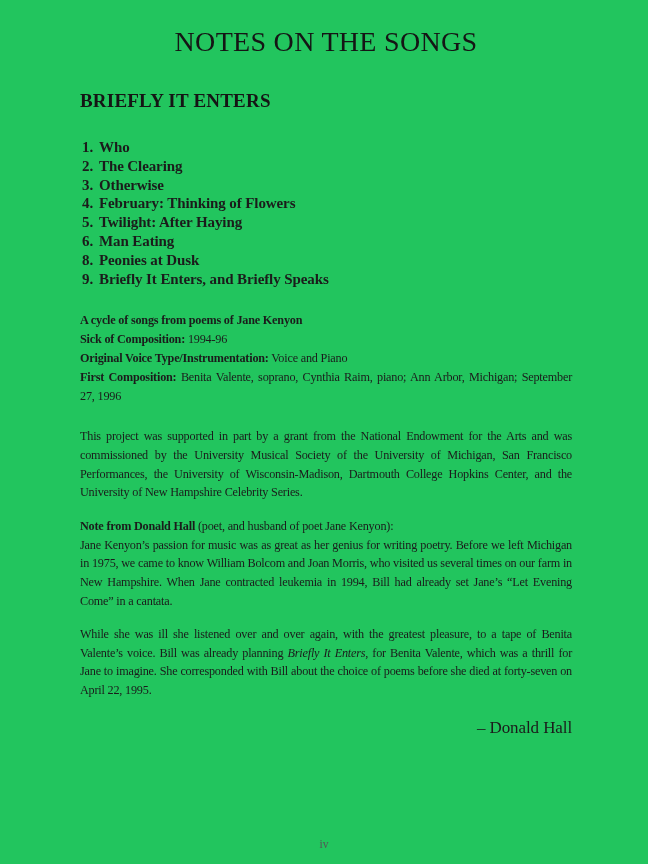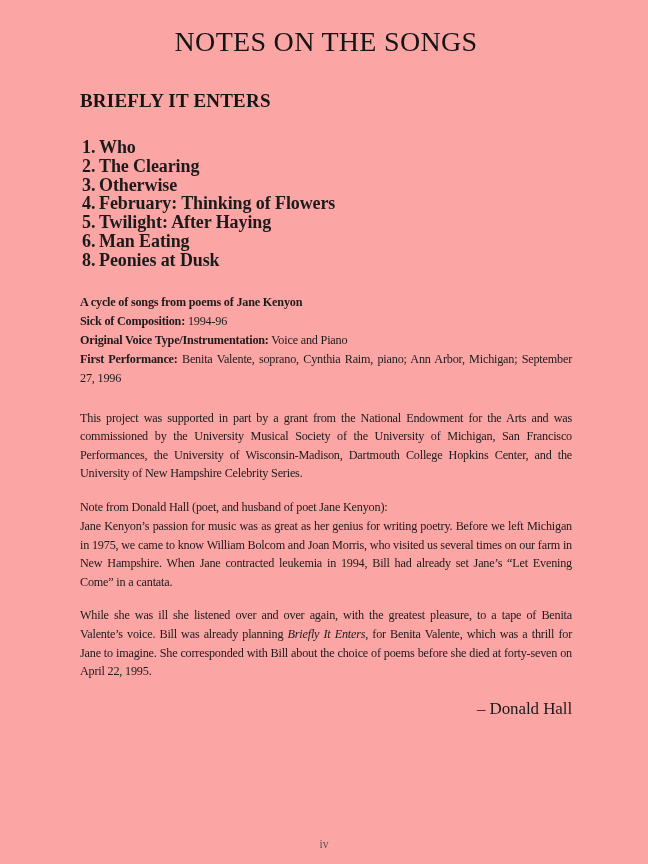--- a/index.html
+++ b/index.html
@@ -5,21 +5,21 @@
   html, body {
     margin: 0;
     padding: 0;
     background: #ffffff;
   }
   .page {
     position: relative;
     width: 648px;
     height: 864px;
     box-sizing: border-box;
-    background: #fca5a5;
+    background: #22c55e;
     color: #1b1b1b;
     font-family: "Liberation Serif", "DejaVu Serif", serif;
     padding: 26px 76px 0 80px;
     overflow: hidden;
   }
   h1.doc-title {
     font-size: 28px;
     font-weight: 400;
     text-align: center;
     margin: 0 0 32px 0;
@@ -31,21 +31,21 @@
     font-weight: 700;
     margin: 0 0 26px 0;
     letter-spacing: 0.2px;
     color: #151515;
   }
   .songs {
     margin: 0 0 23px 2px;
   }
   .song {
     font-weight: 700;
-    font-size: 18px;
+    font-size: 15px;
     line-height: 18.8px;
     letter-spacing: -0.1px;
   }
   .song .num {
     display: inline-block;
     min-width: 17px;
   }
   .meta {
     font-size: 12.2px;
     line-height: 19px;
@@ -66,21 +66,21 @@
     letter-spacing: -0.2px;
     margin: 0 0 15px 0;
   }
   .note-head {
     font-size: 12.2px;
     line-height: 19px;
     letter-spacing: -0.2px;
     margin: 0;
   }
   .note-head .lbl {
-    font-weight: 400;
+    font-weight: 700;
   }
   .signature {
     font-size: 17px;
     text-align: right;
     margin-top: 18px;
     letter-spacing: -0.1px;
   }
   .page-number {
     position: absolute;
     left: 0;
@@ -101,27 +101,28 @@
   <h2 class="section-heading">BRIEFLY IT ENTERS</h2>
 
   <div class="songs">
     <div class="song"><span class="num">1.</span><span>Who</span></div>
     <div class="song"><span class="num">2.</span><span>The Clearing</span></div>
     <div class="song"><span class="num">3.</span><span>Otherwise</span></div>
     <div class="song"><span class="num">4.</span><span>February: Thinking of Flowers</span></div>
     <div class="song"><span class="num">5.</span><span>Twilight: After Haying</span></div>
     <div class="song"><span class="num">6.</span><span>Man Eating</span></div>
     <div class="song"><span class="num">8.</span><span>Peonies at Dusk</span></div>
+    <div class="song"><span class="num">9.</span><span>Briefly It Enters, and Briefly Speaks</span></div>
   </div>
 
   <div class="meta">
     <div class="cycle">A cycle of songs from poems of Jane Kenyon</div>
     <div class="field"><span class="lbl">Sick of Composition:</span><span> 1994-96</span></div>
     <div class="field"><span class="lbl">Original Voice Type/Instrumentation:</span><span> Voice and Piano</span></div>
-    <div class="field"><span class="lbl">First Performance:</span><span> Benita Valente, soprano, Cynthia Raim, piano; Ann Arbor, Michigan; September 27, 1996</span></div>
+    <div class="field"><span class="lbl">First Composition:</span><span> Benita Valente, soprano, Cynthia Raim, piano; Ann Arbor, Michigan; September 27, 1996</span></div>
   </div>
 
   <p class="para">This project was supported in part by a grant from the National Endowment for the Arts and was commissioned by the University Musical Society of the University of Michigan, San Francisco Performances, the University of Wisconsin-Madison, Dartmouth College Hopkins Center, and the University of New Hampshire Celebrity Series.</p>
 
   <div class="note-head"><span class="lbl">Note from Donald Hall</span><span> (poet, and husband of poet Jane Kenyon):</span></div>
 
   <p class="para">Jane Kenyon’s passion for music was as great as her genius for writing poetry. Before we left Michigan in 1975, we came to know William Bolcom and Joan Morris, who visited us several times on our farm in New Hampshire. When Jane contracted leukemia in 1994, Bill had already set Jane’s “Let Evening Come” in a cantata.</p>
 
   <p class="para"><span>While she was ill she listened over and over again, with the greatest pleasure, to a tape of Benita Valente’s voice. Bill was already planning </span><i>Briefly It Enters</i><span>, for Benita Valente, which was a thrill for Jane to imagine. She corresponded with Bill about the choice of poems before she died at forty-seven on April 22, 1995.</span></p>
 

